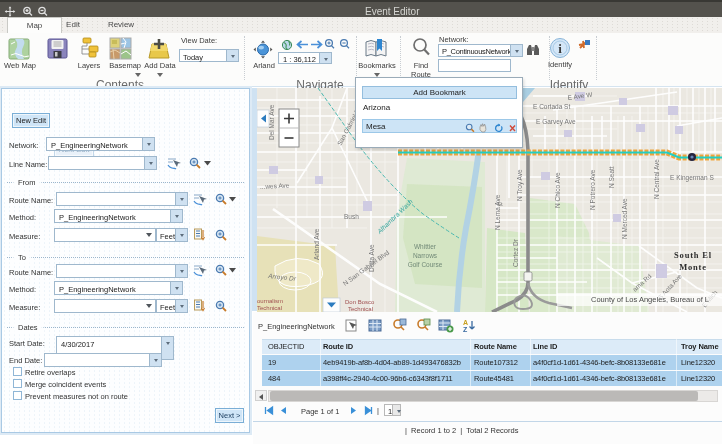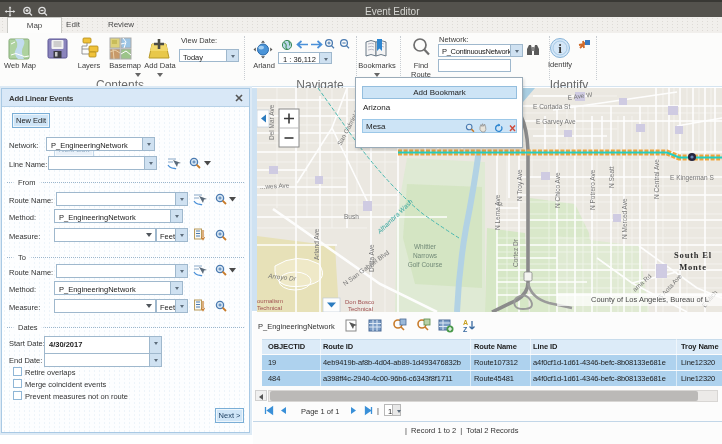--- a/index.html
+++ b/index.html
@@ -299,26 +299,20 @@
   </g>
 
   <rect x="0" y="22" width="12" height="17" fill="#fdfdfd" stroke="#c0ccd8" stroke-width="0.7"></rect>
   <path d="M9 26.5 L4 30.5 L9 34.5 Z" fill="#2b7bbf"></path>
 
   <rect x="66" y="210" width="17" height="14" fill="#fdfdfd" stroke="#c0ccd8" stroke-width="0.7"></rect>
   <path d="M70 214.5 L79 214.5 L74.5 219.5 Z" fill="#2b7bbf"></path>
 </svg>
 <div class="abs" style="left:250px;top:88px;width:7px;height:223px;background:#cfe2f2;"></div>
 <div id="panel">
-  <div id="panelhdr">
-      <b>Add Linear Events</b>
-    <svg class="abs" style="right:6px;top:5px" width="8" height="8">
-        <path d="M1 1 L7 7 M7 1 L1 7" stroke="#555" stroke-width="1.6"></path>
-      </svg>
-  </div>
   <div class="pbtn" style="left:10px;top:24px;width:38px;height:15px;line-height:14px;">New Edit</div>
   <div class="pbtn dis" style="left:52px;top:24px;width:40px;height:15px;line-height:14px;">Next Edit</div>
 
   <div class="plabel" style="top:52px;">Network:</div>
   <div class="inp" style="left:44px;top:48px;width:109px;height:14px;">
       <span style="position:absolute;left:4px;top:3px;">P_EngineeringNetwork</span>
       <span class="ddbtn"></span>
     </div>
   <div class="plabel" style="top:71px;">Line Name:</div>
   <div class="inp" style="left:46px;top:67px;width:109px;height:14px;">
@@ -367,21 +361,21 @@
   <div class="inp" style="left:154px;top:210px;width:32px;height:14px;">
       <span style="position:absolute;left:3px;top:3px;">Feet</span>
       <span class="ddbtn"></span>
     </div>
 
   <div class="psep" style="top:238px;">
       <span>Dates</span>
     </div>
 
   <div class="plabel" style="top:250px;">Start Date:</div>
-  <div class="inp" style="left:42px;top:247px;width:118px;height:24px;font-weight:bold;">
+  <div class="inp" style="left:54px;top:247px;width:118px;height:24px;">
       <span style="position:absolute;left:4px;top:3px;">4/30/2017</span>
       <span class="ddbtn"></span>
     </div>
   <div class="plabel" style="top:267px;">End Date:</div>
   <div class="inp" style="left:42px;top:264px;width:118px;height:14px;">
       <span class="ddbtn"></span>
     </div>
 
   <div class="cb" style="left:11px;top:278px;"></div>
     <div class="plabel" style="left:23px;top:279px;">Retire overlaps</div>
@@ -459,21 +453,21 @@
   </svg>
 
   <div class="abs" style="left:9px;top:27px;width:460px;height:15px;background:#dcebf8;border-top:1px solid #c8dcec;"></div>
   <div class="abs" style="left:9px;top:43px;width:460px;height:15px;background:#aed2ee;"></div>
   <div class="abs" style="left:9px;top:59px;width:460px;height:15px;background:#aed2ee;"></div>
   <div class="abs" style="left:9px;top:27px;width:600px;height:47px;font-size:7.5px;color:#1c1c1c;letter-spacing:-0.1px;">
     <div class="abs" style="left:58px;top:0;width:1px;height:47px;background:rgba(255,255,255,0.55);"></div>
     <div class="abs" style="left:208px;top:0;width:1px;height:47px;background:rgba(255,255,255,0.55);"></div>
     <div class="abs" style="left:268px;top:0;width:1px;height:47px;background:rgba(255,255,255,0.55);"></div>
     <div class="abs" style="left:414px;top:0;width:1px;height:47px;background:rgba(255,255,255,0.55);"></div>
-    <div class="abs" style="left:6px;top:3px;font-weight:bold;">OBJECTID</div>
+    <div class="abs" style="left:6px;top:3px;font-weight:normal;">OBJECTID</div>
     <div class="abs" style="left:61px;top:3px;font-weight:bold;">Route ID</div>
     <div class="abs" style="left:212px;top:3px;font-weight:bold;">Route Name</div>
     <div class="abs" style="left:271px;top:3px;font-weight:bold;">Line ID</div>
     <div class="abs" style="left:419px;top:3px;font-weight:bold;">Troy Name</div>
     <div class="abs" style="left:6px;top:19px;">19</div>
     <div class="abs" style="left:61px;top:19px;">4eb9419b-af8b-4d04-ab89-1d493476832b</div>
     <div class="abs" style="left:212px;top:19px;">Route107312</div>
     <div class="abs" style="left:271px;top:19px;">a4f0cf1d-1d61-4346-befc-8b08133e681e</div>
     <div class="abs" style="left:419px;top:19px;">Line12320</div>
     <div class="abs" style="left:6px;top:35px;">484</div>

